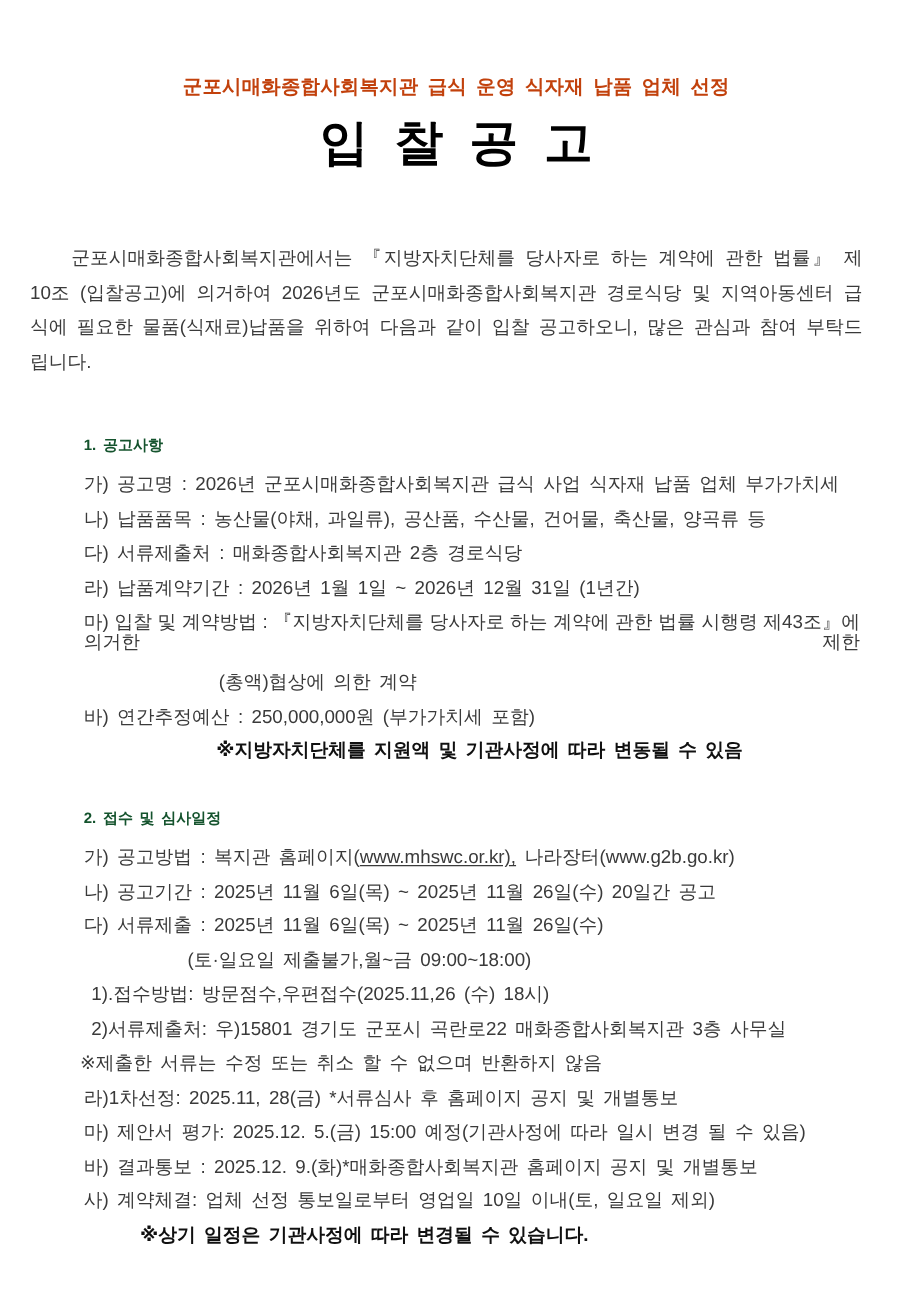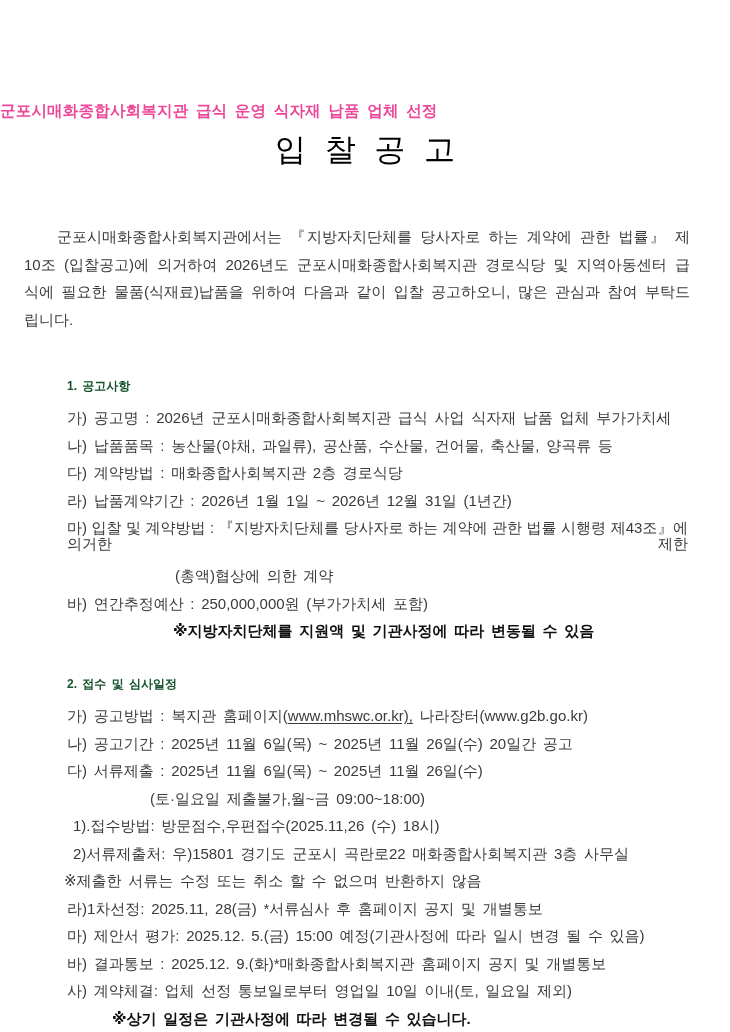--- a/index.html
+++ b/index.html
@@ -8,32 +8,33 @@
     width: 730px;
     height: 1032px;
     background: #ffffff;
     overflow: hidden;
     color: #3a3a3a;
     font-family: "Liberation Sans", "DejaVu Sans", sans-serif;
     font-size: 15px;
   }
   .doc-subtitle {
     margin: 0;
-    padding-top: 101px;
+    padding-top: 59px;
+    text-align: center;
     font-size: 15.5px;
     font-weight: 700;
-    color: #ec4899;
+    color: #c2410c;
     word-spacing: 3px;
     letter-spacing: 0.2px;
   }
   .doc-title {
     margin: 7px 0 0 0;
     text-align: center;
-    font-size: 31px;
-    font-weight: 400;
+    font-size: 39px;
+    font-weight: 700;
     color: #000000;
     letter-spacing: 5px;
     text-indent: 5px;
   }
   .intro {
     margin: 52px 40px 0 24px;
     line-height: 27.5px;
     text-align: justify;
     text-indent: 33px;
     word-spacing: 2.5px;
@@ -90,21 +91,21 @@
   <p class="doc-subtitle">군포시매화종합사회복지관 급식 운영 식자재 납품 업체 선정</p>
   <h1 class="doc-title">입 찰 공 고</h1>
 
   <p class="intro">군포시매화종합사회복지관에서는 『지방자치단체를 당사자로 하는 계약에 관한 법률』 제10조 (입찰공고)에 의거하여 2026년도 군포시매화종합사회복지관 경로식당 및 지역아동센터 급식에 필요한 물품(식재료)납품을 위하여 다음과 같이 입찰 공고하오니, 많은 관심과 참여 부탁드립니다.</p>
 
   <div class="section">
     <h2 class="section-heading sec1-heading">1. 공고사항</h2>
     <div class="items">
       <div class="item">가) 공고명 : 2026년 군포시매화종합사회복지관 급식 사업 식자재 납품 업체 부가가치세</div>
       <div class="item">나) 납품품목 : 농산물(야채, 과일류), 공산품, 수산물, 건어물, 축산물, 양곡류 등</div>
-      <div class="item">다) 계약방법 : 매화종합사회복지관 2층 경로식당</div>
+      <div class="item">다) 서류제출처 : 매화종합사회복지관 2층 경로식당</div>
       <div class="item">라) 납품계약기간 : 2026년 1월 1일 ~ 2026년 12월 31일 (1년간)</div>
       <div class="item item-stretch">마) 입찰 및 계약방법 : 『지방자치단체를 당사자로 하는 계약에 관한 법률 시행령 제43조』에 의거한 제한</div>
       <div class="item item-wrap2">(총액)협상에 의한 계약</div>
       <div class="item">바) 연간추정예산 : 250,000,000원 (부가가치세 포함)</div>
       <div class="note-bold">※지방자치단체를 지원액 및 기관사정에 따라 변동될 수 있음</div>
     </div>
   </div>
 
   <div class="section">
     <h2 class="section-heading sec2-heading">2. 접수 및 심사일정</h2>

